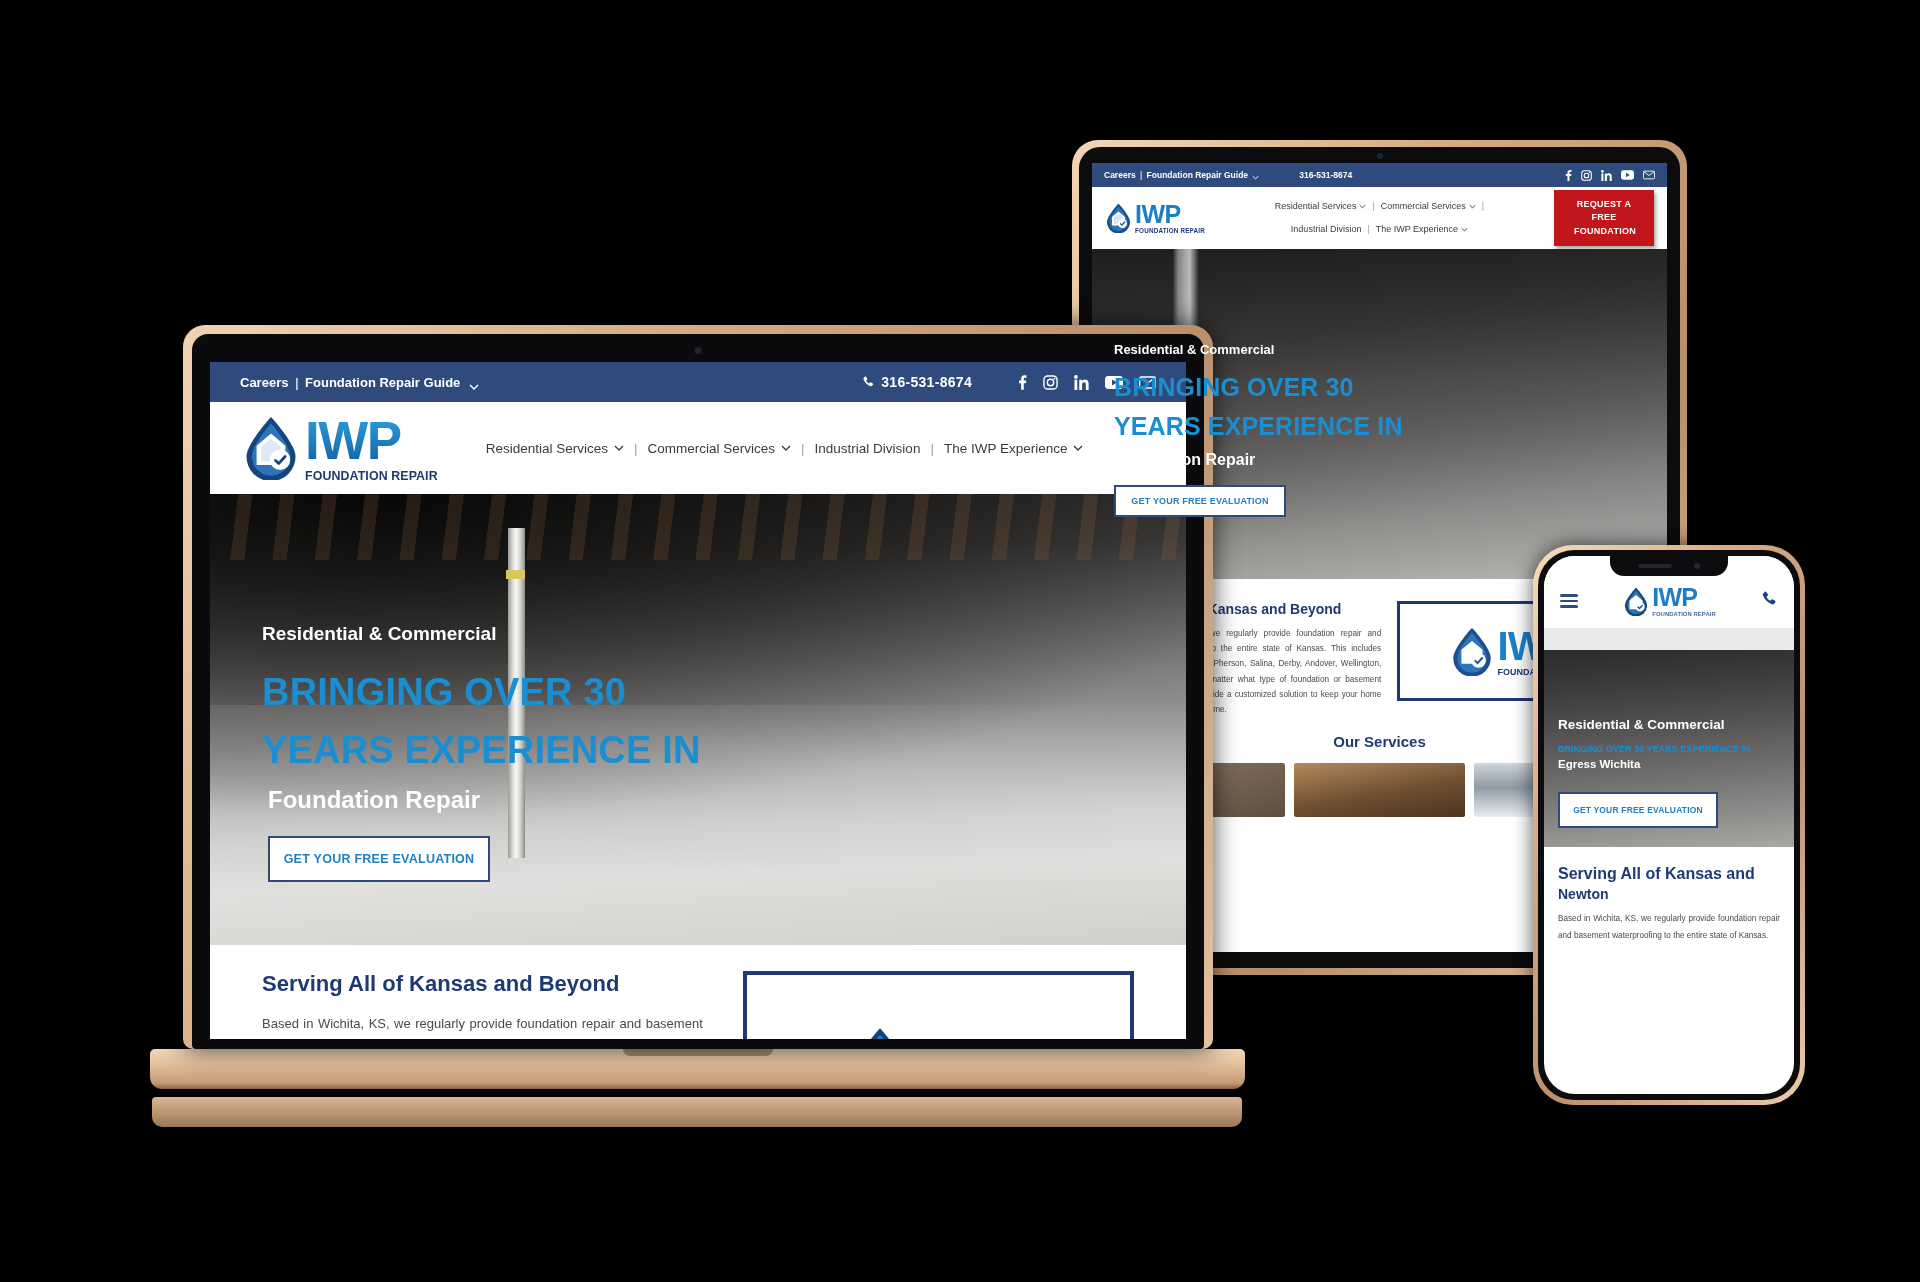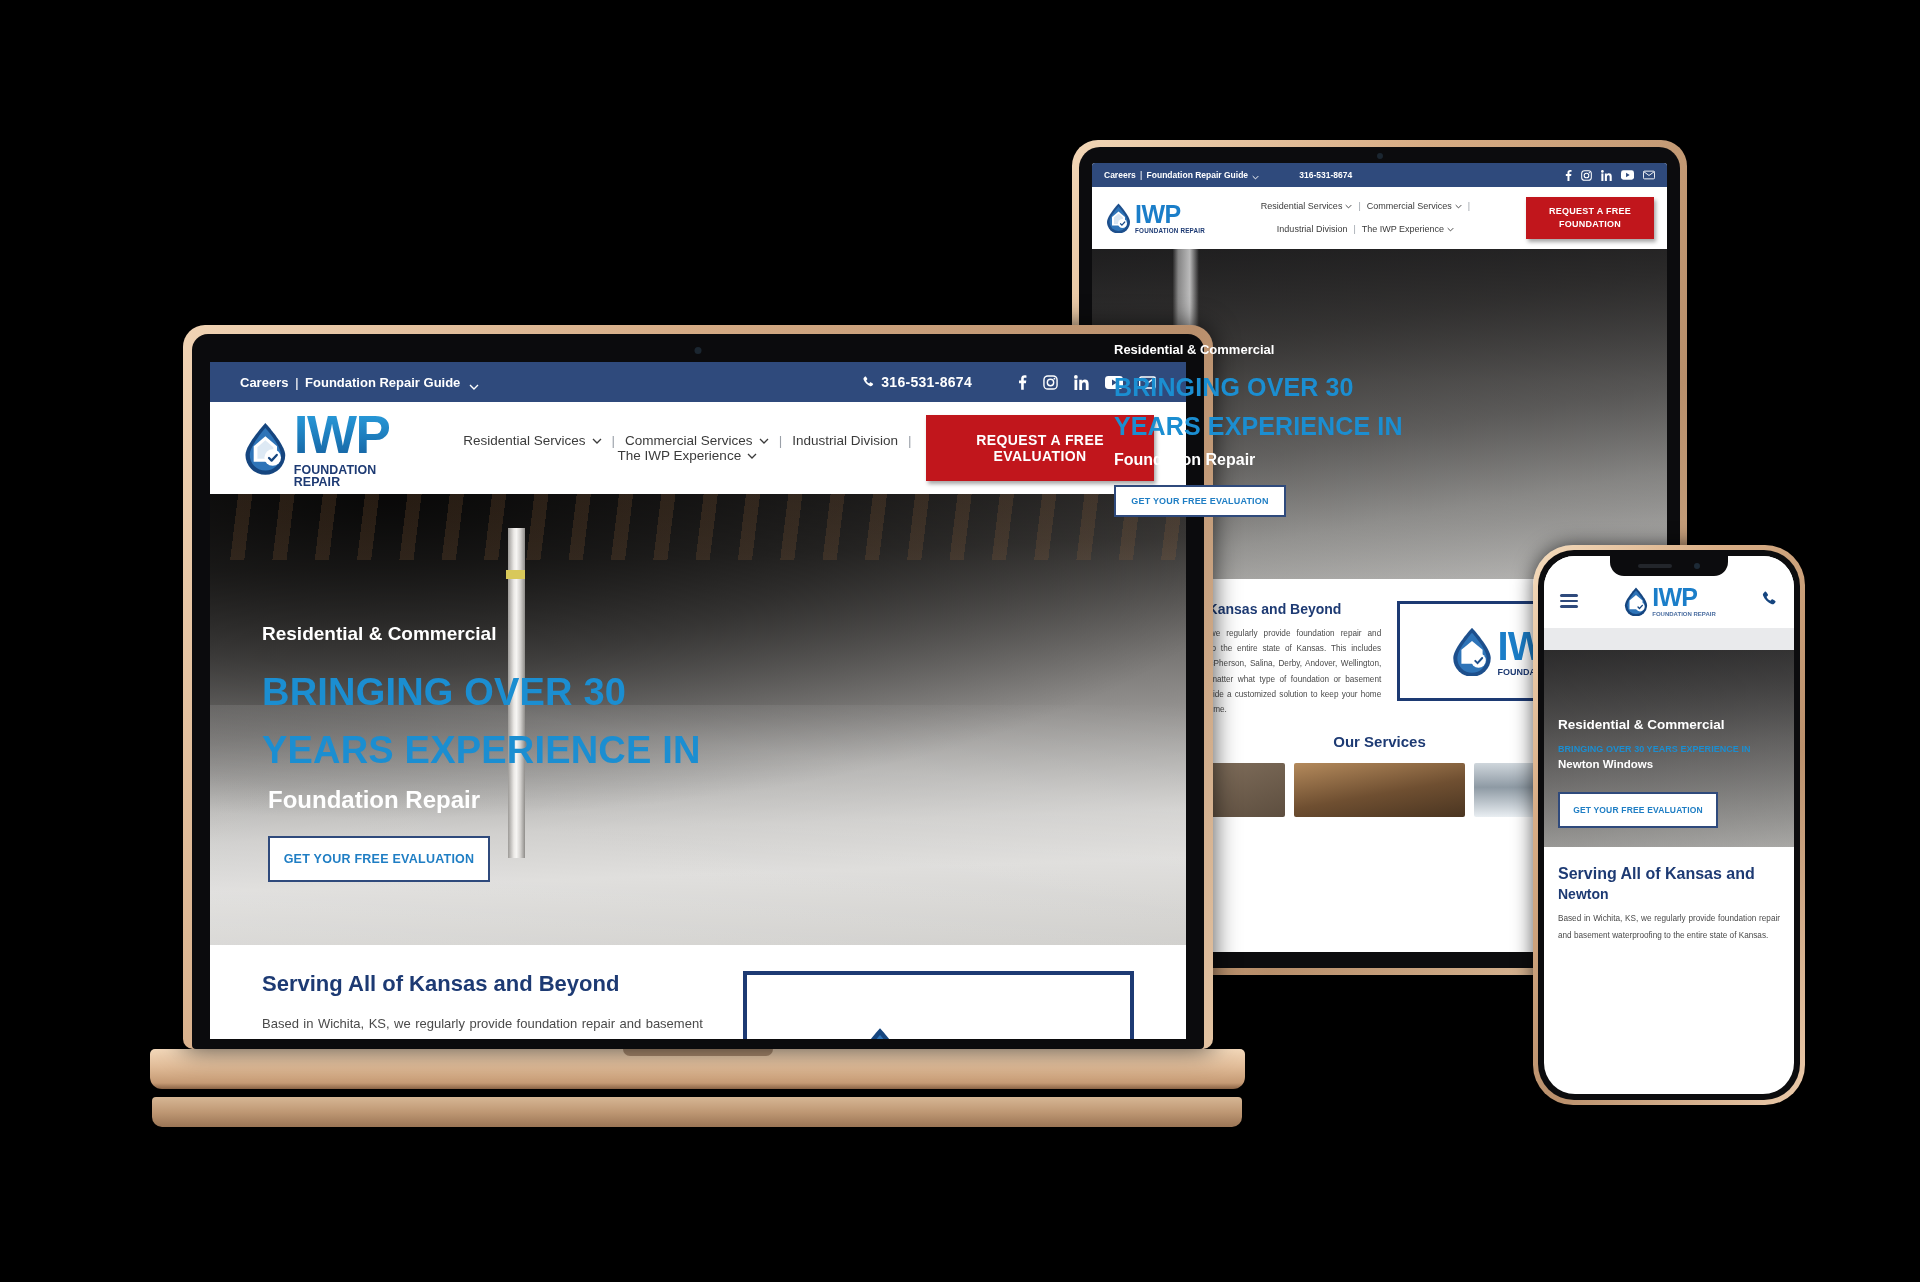--- a/index.html
+++ b/index.html
@@ -224,21 +224,21 @@
               <span class="nv">Industrial Division</span>
               <span class="bar">|</span>
               <span class="nv">
                 <span>The IWP Experience</span>
                 <svg width="7" height="5" viewBox="0 0 10 6" style="margin-left:3px">
                     <path d="M1 1l4 4 4-4" stroke="#3b3b3b" stroke-width="1.3" fill="none"></path>
                   </svg>
               </span>
             </div>
 
-            <div class="cta-red" style="width:128px;padding:8px 20px;font-size:9px;line-height:1.45;">
+            <div class="cta-red" style="width:100px;padding:8px 20px;font-size:9px;line-height:1.45;">
               <div>REQUEST A FREE</div>
               <div>FOUNDATION</div>
             </div>
           </div>
 
           <div class="hero" style="height:330px;">
             <div class="hero-bg" style="background:
                    linear-gradient(180deg, rgba(20,20,22,.72) 0%, rgba(30,30,32,.42) 40%, rgba(60,60,60,.12) 100%),
                    linear-gradient(170deg,#3a3836 0%,#56534f 28%,#7e7c79 55%,#a9a8a5 75%,#c9c8c6 100%);"></div>
             <div class="hero-bg" style="background:linear-gradient(90deg,transparent 14%,rgba(230,230,230,.5) 15%,rgba(245,245,245,.72) 17%,transparent 18.6%,transparent 100%);"></div>
@@ -384,21 +384,20 @@
               <span class="nv">Industrial Division</span>
               <span class="bar">|</span>
               <span class="nv">
                 <span>The IWP Experience</span>
                 <svg width="10" height="6" viewBox="0 0 10 6" style="margin-left:6px">
                     <path d="M1 1l4 4 4-4" stroke="#3b3b3b" stroke-width="1.3" fill="none"></path>
                   </svg>
               </span>
             </div>
 
-            <div class="cta-red" style="margin-left:auto;padding:17px 24px;font-size:14px;">REQUEST A FREE EVALUATION</div>
           </div>
 
           <div class="hero" style="height:451px;">
             <div class="hero-bg" style="background:
                    radial-gradient(130% 100% at 18% 0%, rgba(0,0,0,.82) 0%, rgba(0,0,0,.45) 38%, rgba(0,0,0,0) 72%),
                    linear-gradient(178deg,#2c2a29 0%,#403e3c 16%,#6b6967 34%,#908e8c 50%,#b2b1af 62%,#cfcecc 72%,#dedddb 82%,#cfcecb 100%);"></div>
 
             <div class="hero-bg" style="height:66px;top:0;bottom:auto;opacity:.5;background:
                    repeating-linear-gradient(97deg, rgba(140,95,55,.0) 0 28px, rgba(150,100,58,.42) 28px 42px);"></div>
 
@@ -481,21 +480,21 @@
 
           <div style="height:22px;background:#e9eaec;"></div>
 
           <div class="hero" style="height:197px;">
             <div class="hero-bg" style="background:
                    linear-gradient(180deg, rgba(25,25,27,.62) 0%, rgba(45,45,46,.42) 45%, rgba(80,80,80,.18) 100%),
                    linear-gradient(170deg,#4b4947 0%,#6a6866 30%,#8c8a88 58%,#a6a5a2 80%,#bcbbb8 100%);"></div>
             <div class="hero-inner" style="padding:26px 14px 0 14px;">
               <div class="eyebrow" style="font-size:13.5px;">Residential &amp; Commercial</div>
               <div class="h1-blue" style="font-size:9px;margin-top:12px;white-space:nowrap;">BRINGING OVER 30 YEARS EXPERIENCE IN</div>
-              <div class="h1-white" style="font-size:11.5px;margin-top:4px;">Newton Windows</div>
+              <div class="h1-white" style="font-size:11.5px;margin-top:4px;">Egress Wichita</div>
               <div class="btn-outline" style="margin-top:22px;width:160px;padding:11px 0;font-size:8.5px;">GET YOUR FREE EVALUATION</div>
             </div>
           </div>
 
           <div class="serving" style="padding:16px 14px 0 14px;">
             <h2 style="font-size:16px;line-height:1.35;">Serving All of Kansas and</h2>
             <h2 style="font-size:14px;line-height:1.35;">Newton</h2>
             <p style="font-size:8.2px;line-height:2;margin-top:8px;color:#4a4a4a;">Based in Wichita, KS, we regularly provide foundation repair and basement waterproofing to the entire state of Kansas.</p>
           </div>
 

